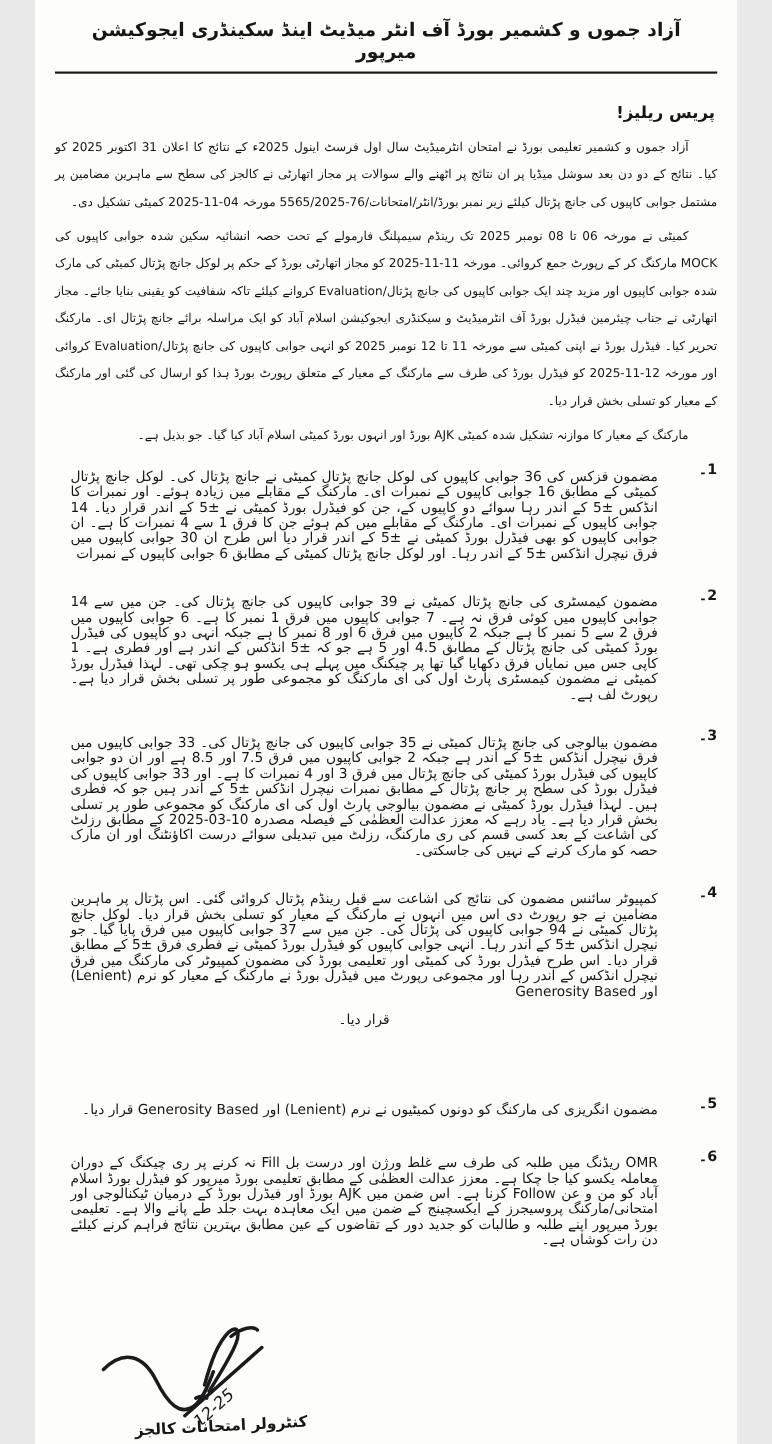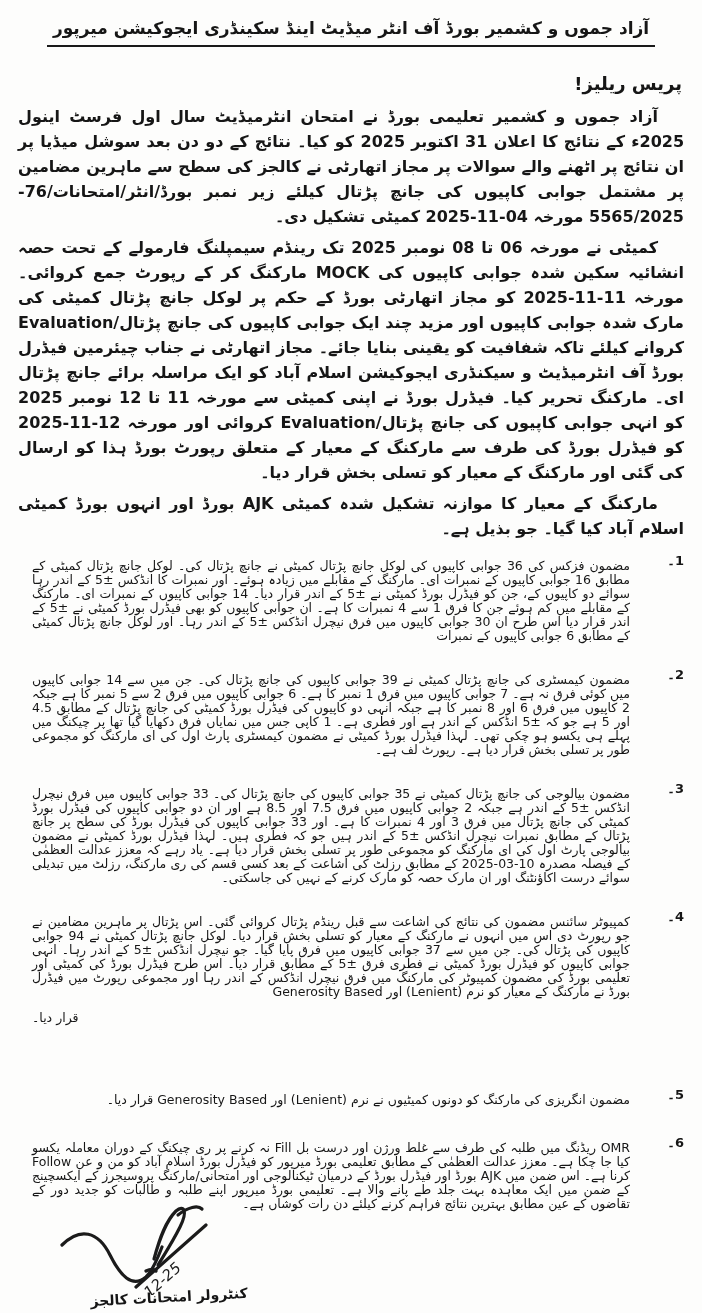--- a/index.html
+++ b/index.html
@@ -1,18 +1,18 @@
 <!DOCTYPE html>
 <html lang="ur" dir="rtl"><head>
 <meta charset="utf-8">
 <style>
   html,body{margin:0;padding:0;background:#e9e9e9;}
   .page{
     position:relative;
-    width:702px;height:1313px;
+    width:638px;height:1313px;
     margin:0 auto;
     background:#fdfdfc;
     color:#161616;
     font-family:"DejaVu Sans",sans-serif;
     box-sizing:border-box;
     padding:14px 18px 0 18px;
     overflow:hidden;
     direction:rtl;
   }
   .doc-title{
@@ -21,31 +21,30 @@
   }
   .doc-title span{
     display:inline-block;
     font-size:17px;
     font-weight:700;
     padding:0 6px 7px 6px;
     border-bottom:2px solid #1a1a1a;
     letter-spacing:.2px;
   }
   .press-label{
-    font-size:18px;
+    font-size:15px;
     font-weight:700;
     margin:26px 2px 10px 0;
     text-align:right;
   }
   p.body-par{
-    font-size:16px;
+    font-size:11px;
     line-height:25px;
     text-align:justify;
     margin:0 0 6px 0;
-    font-weight:bold;
   }
   p.indent{text-indent:26px;}
   .lead-block{margin-bottom:4px;}
   .items{margin-top:2px;}
   .item{
     display:flex;
     margin:0 0 6px 0;
   }
   .item .num{
     flex:0 0 42px;
@@ -59,21 +58,21 @@
     flex:1 1 auto;
     padding-left:2px;
   }
   .item .itext p{
     font-size:12.5px;
     line-height:14px;
     text-align:justify;
     margin:12px;
   }
   .item .itext p.cont{margin-top:9px;}
-  .item .itext p.center{text-align:left;margin-top:4px;}
+  .item .itext p.center{text-align:center;margin-top:4px;}
   .gap-before{margin-top:44px;}
   .small-gap-before{margin-top:10px;}
   .signature{
     position:absolute;
     left:40px;
     bottom:6px;
     width:230px;
     text-align:center;
   }
   .signature svg{display:block;}

